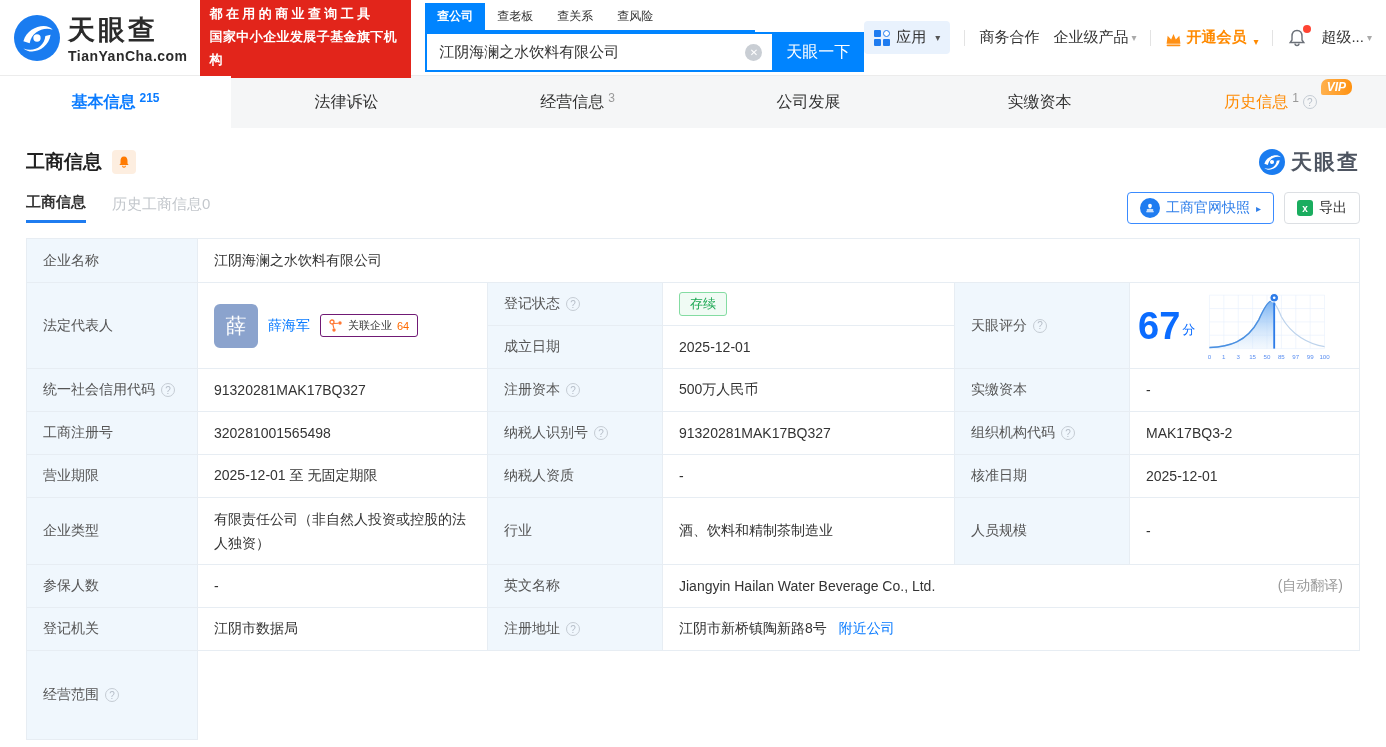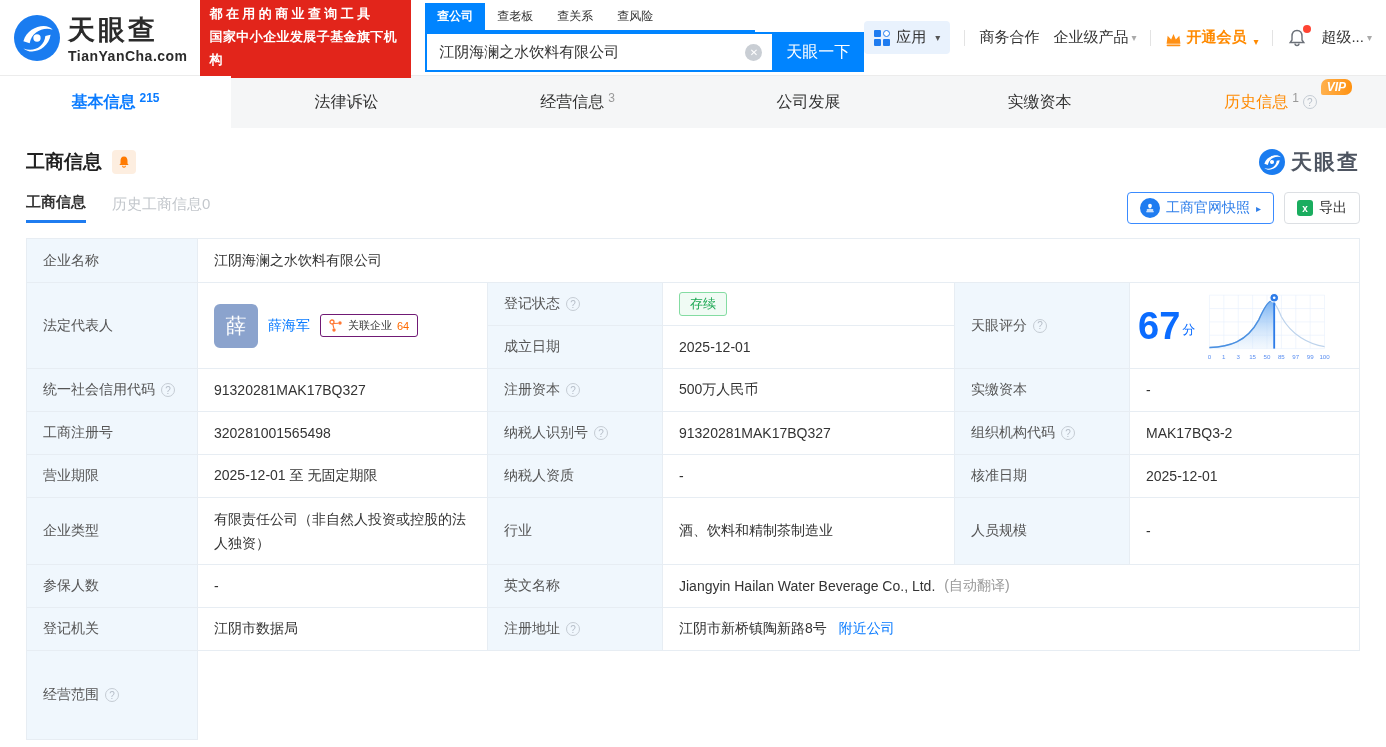--- a/index.html
+++ b/index.html
@@ -423,21 +423,21 @@
   <div class="r">
     <div class="c lab w-l1 h43">
         <span>参保人数</span>
       </div>
     <div class="c w-v1 h43">
         <span>-</span>
       </div>
     <div class="c lab w-l2 h43">
         <span>英文名称</span>
       </div>
-    <div class="c w-sp3 h43" style="gap:9px;">
+    <div class="c w-sp3 h43" style="gap:24px;justify-content:space-between;">
       <span>Jiangyin Hailan Water Beverage Co., Ltd.</span>
       <span class="gray">(自动翻译)</span>
     </div>
   </div>
 
   <div class="r">
     <div class="c lab w-l1 h43">
         <span>登记机关</span>
       </div>
     <div class="c w-v1 h43">

